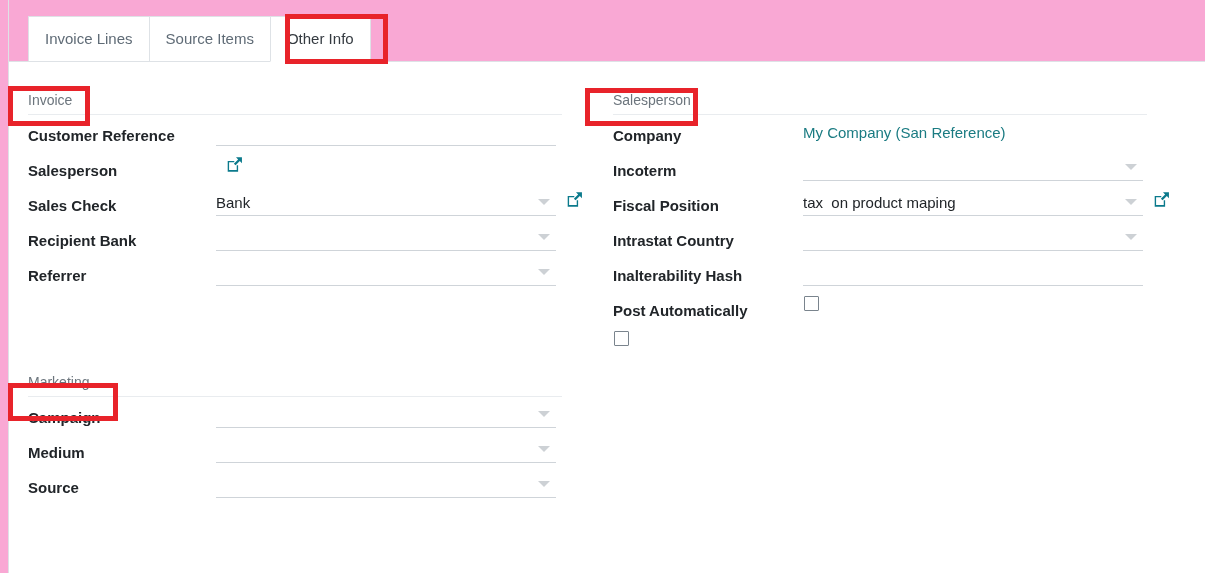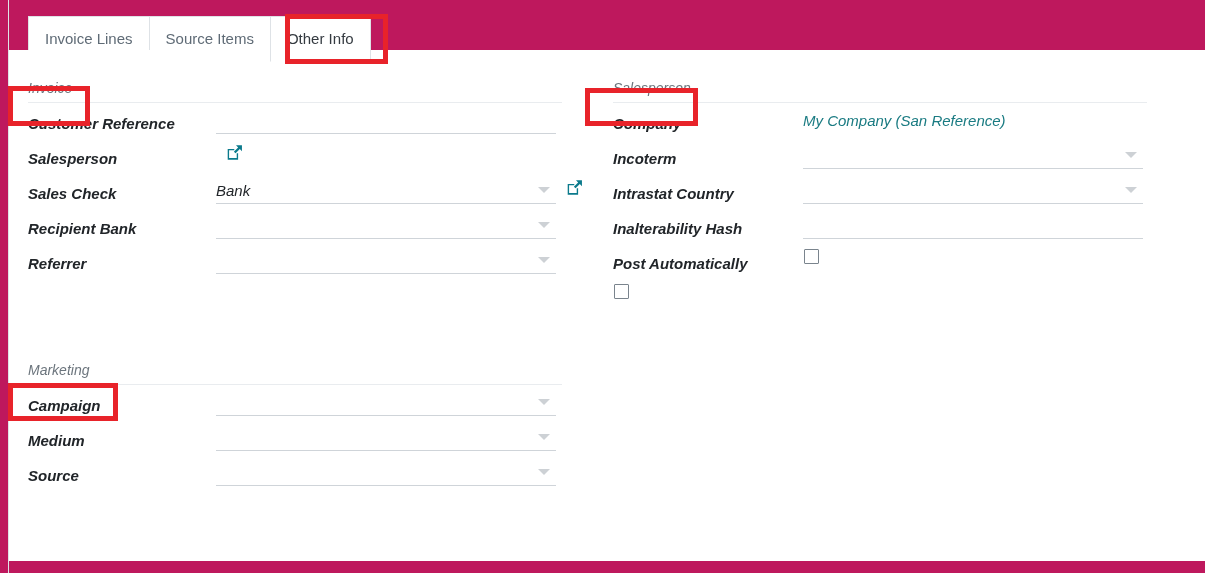--- a/index.html
+++ b/index.html
@@ -14,21 +14,21 @@
     color: #212529;
     overflow: hidden;
     position: relative;
   }
 
   
   .sheet {
     position: absolute;
     left: 0; top: 0;
     width: 1205px; height: 573px;
-    background: #be185d;
+    background: #f9a8d4;
   }
   .sheet-left-border {
     position: absolute;
     left: 8px; top: 0;
     width: 1px; height: 573px;
     background: #dee2e6;
   }
 
   
   .notebook {
@@ -64,24 +64,23 @@
   }
   .tab.active {
     color: #343a40;
     border-bottom-color: #ffffff;
     z-index: 3;
   }
 
   
   .form {
     position: absolute;
-    left: 9px; top: 50px;
+    left: 9px; top: 62px;
     width: 1196px; height: 511px;
     background: #fff;
-    font-style: italic;
   }
 
   .col { position: absolute; top: 0; }
   .col-left  { left: 0;   width: 585px; }
   .col-right { left: 585px; width: 585px; }
 
   .group { position: relative; }
 
   .group-title {
     font-size: 14px;
@@ -307,20 +306,34 @@
           </div>
           <div class="field">
             <div class="field-label">Incoterm</div>
             <div class="field-ctl">
               <div class="ctl-line"></div>
               <div class="ctl-value"></div>
               <div class="caret"></div>
             </div>
           </div>
           <div class="field">
+            <div class="field-label">Fiscal Position</div>
+            <div class="field-ctl">
+              <div class="ctl-line"></div>
+              <div class="ctl-value">tax  on product maping</div>
+              <div class="caret"></div>
+            </div>
+            <div class="ext-link">
+              <svg width="17" height="17" viewBox="0 0 16 16">
+                <path d="M1.6 4.6h6.2v1.3H2.9v7.2h7.2V8.6h1.3v6.2H1.6z" fill="#0b7a8c"></path>
+                <path d="M9.4 1.2H15v5.6l-2.0-2.0-4.0 4.0-1.6-1.6 4.0-4.0z" fill="#0b7a8c"></path>
+              </svg>
+            </div>
+          </div>
+          <div class="field">
             <div class="field-label">Intrastat Country</div>
             <div class="field-ctl">
               <div class="ctl-line"></div>
               <div class="ctl-value"></div>
               <div class="caret"></div>
             </div>
           </div>
           <div class="field">
             <div class="field-label">Inalterability Hash</div>
             <div class="field-ctl">

